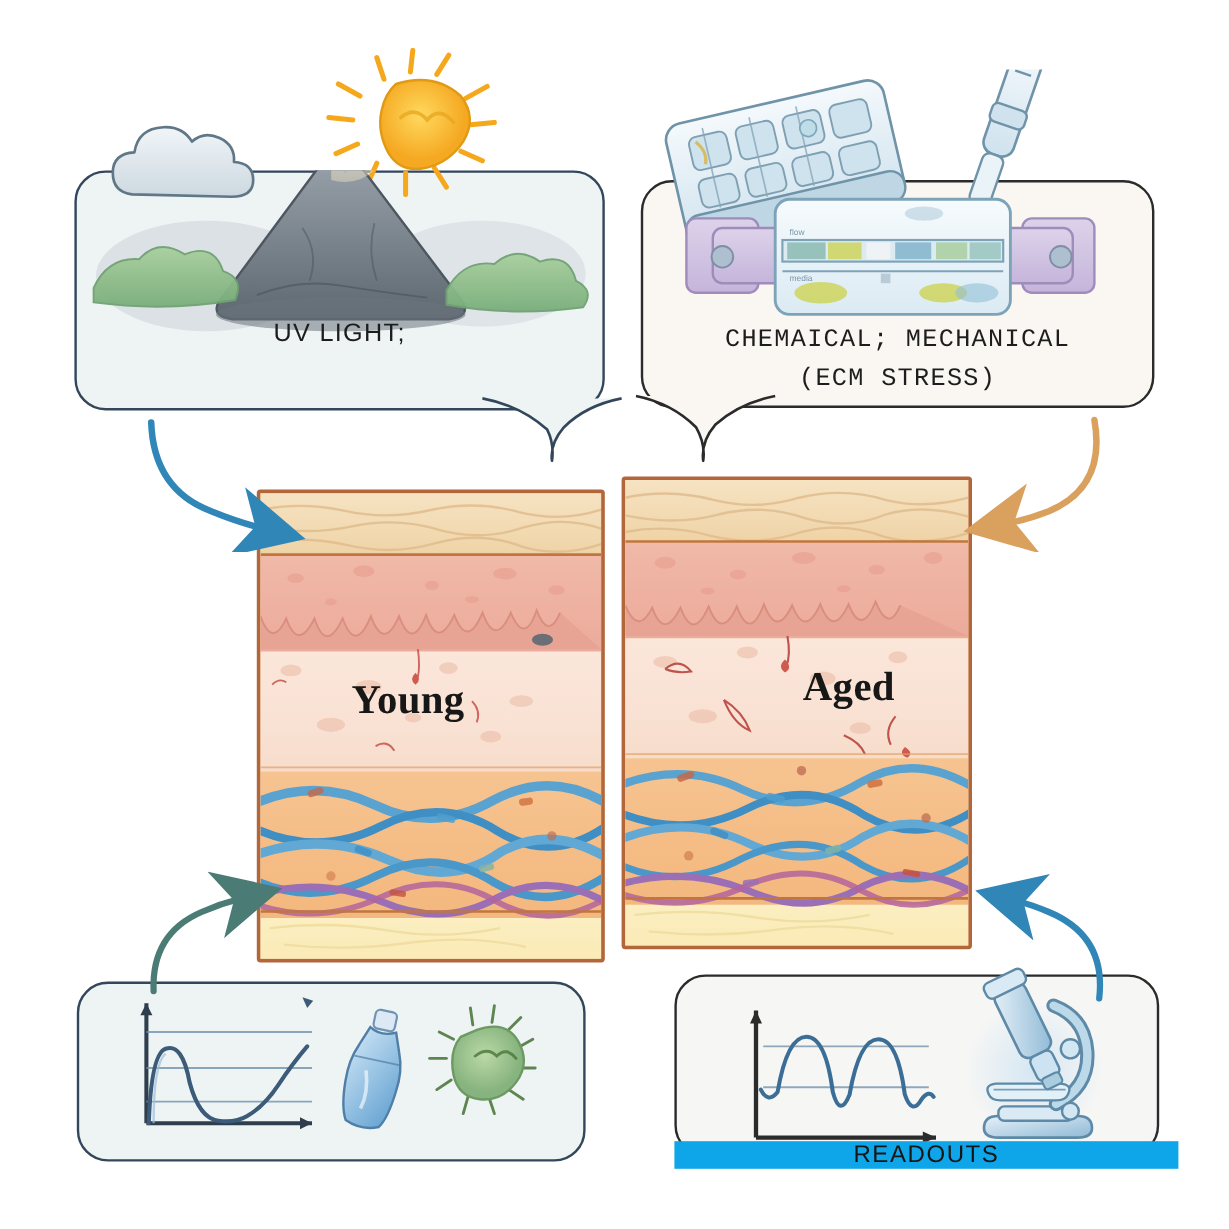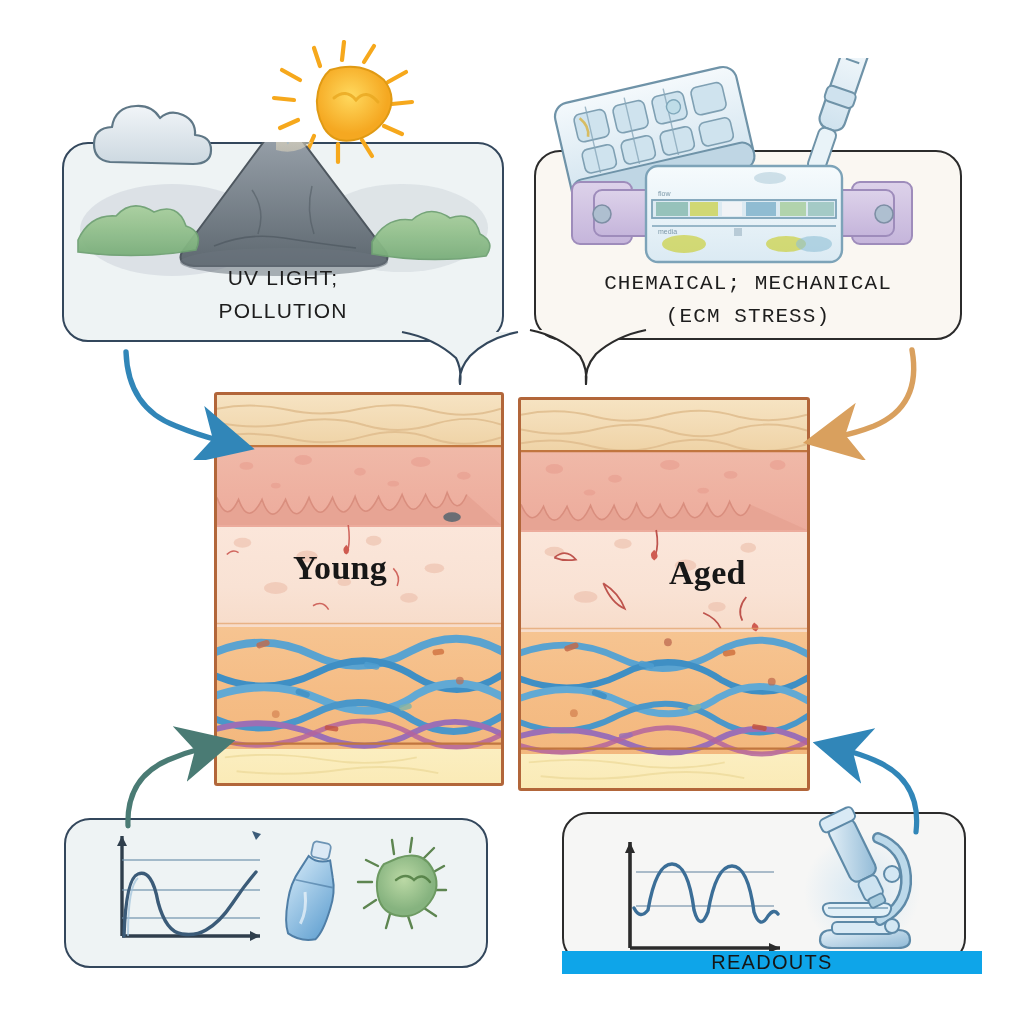--- a/index.html
+++ b/index.html
@@ -156,21 +156,20 @@
 
       <g>
         <path d="M16 200 q12 -26 38 -24 q16 -18 38 -4 q24 -10 32 14 q18 6 10 24 q-58 10 -118 2 Z" fill="url(#bushG)" stroke="#6fa173" stroke-width="1.6" opacity=".95"></path>
         <path d="M310 202 q14 -26 40 -22 q18 -16 38 -2 q24 -8 30 16 q16 8 6 22 q-58 8 -114 -2 Z" fill="url(#bushG)" stroke="#6fa173" stroke-width="1.6" opacity=".95"></path>
       </g>
     </g>
   </svg>
 
   <div class="callout-label" style="left:62px;top:262px;width:442px;">
     <div>UV LIGHT;</div>
-    <div>POLLUTION</div>
   </div>
 
   <svg class="tail" style="left:400px;top:330px;width:120px;height:60px;" viewBox="0 0 120 60">
     <path d="M2 2 Q34 8 56 28 Q62 40 60 54 Q58 40 70 26 Q88 8 118 2" fill="#eef3f4" stroke="#33475c" stroke-width="2.2" stroke-linejoin="round"></path>
   </svg>
 
   <div class="callout cream" style="left:534px;top:150px;width:428px;height:190px;">
   </div>
   <svg class="tail" style="left:534px;top:58px;width:428px;height:250px;" viewBox="0 0 428 250">
     <defs>
@@ -256,21 +255,21 @@
     </g>
   </svg>
   <div class="callout-label" style="left:534px;top:268px;width:428px;font-family:Liberation Mono, monospace;">
     <div>CHEMAICAL; MECHANICAL</div>
     <div>(ECM STRESS)</div>
   </div>
   <svg class="tail" style="left:528px;top:328px;width:120px;height:60px;" viewBox="0 0 120 60">
     <path d="M2 2 Q32 8 52 28 Q60 42 58 56 Q56 40 68 26 Q88 8 118 2" fill="#faf7f2" stroke="#2b2b2b" stroke-width="2.2" stroke-linejoin="round"></path>
   </svg>
 
-  <div class="skin" style="left:214px;top:392px;width:290px;height:394px;text-decoration:underline;">
+  <div class="skin" style="left:214px;top:408px;width:290px;height:394px;text-decoration:underline;">
     <div class="layer stratum" style="top:0;height:52px;"></div>
     <div class="layer epidermis" style="top:52px;height:80px;"></div>
     <div class="layer papillary" style="top:132px;height:100px;"></div>
     <div class="layer dermis" style="top:232px;height:122px;"></div>
     <div class="layer fat" style="top:354px;height:40px;"></div>
 
     <svg style="position:absolute;inset:0;width:100%;height:100%;" viewBox="0 0 290 394" preserveAspectRatio="none">
 
       <g stroke="#e0bd8e" stroke-width="2" fill="none" opacity=".85">
         <path d="M0 14 q36 -7 72 1 q36 8 74 -1 q38 -8 74 2 q36 9 70 -2"></path>

